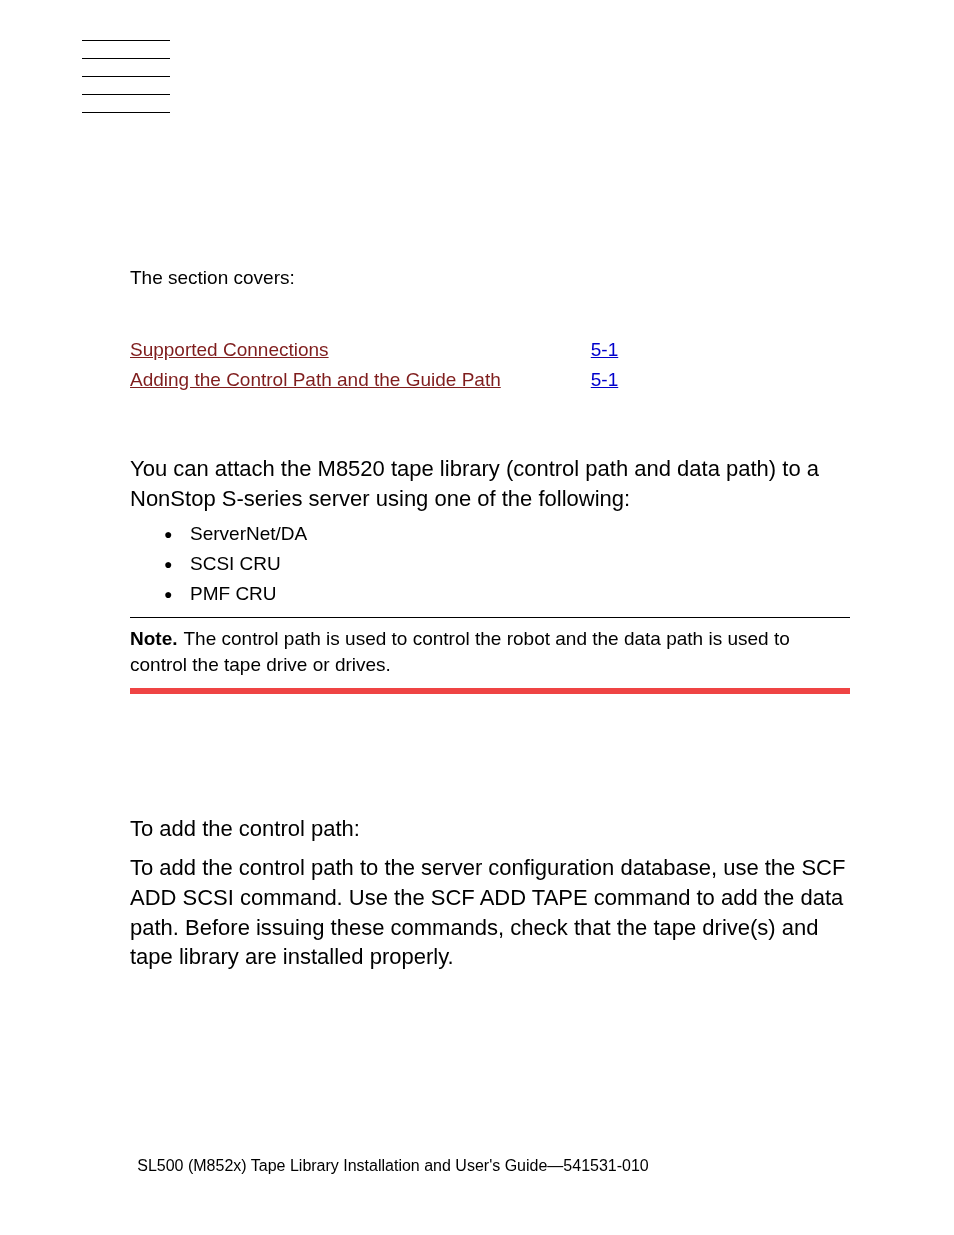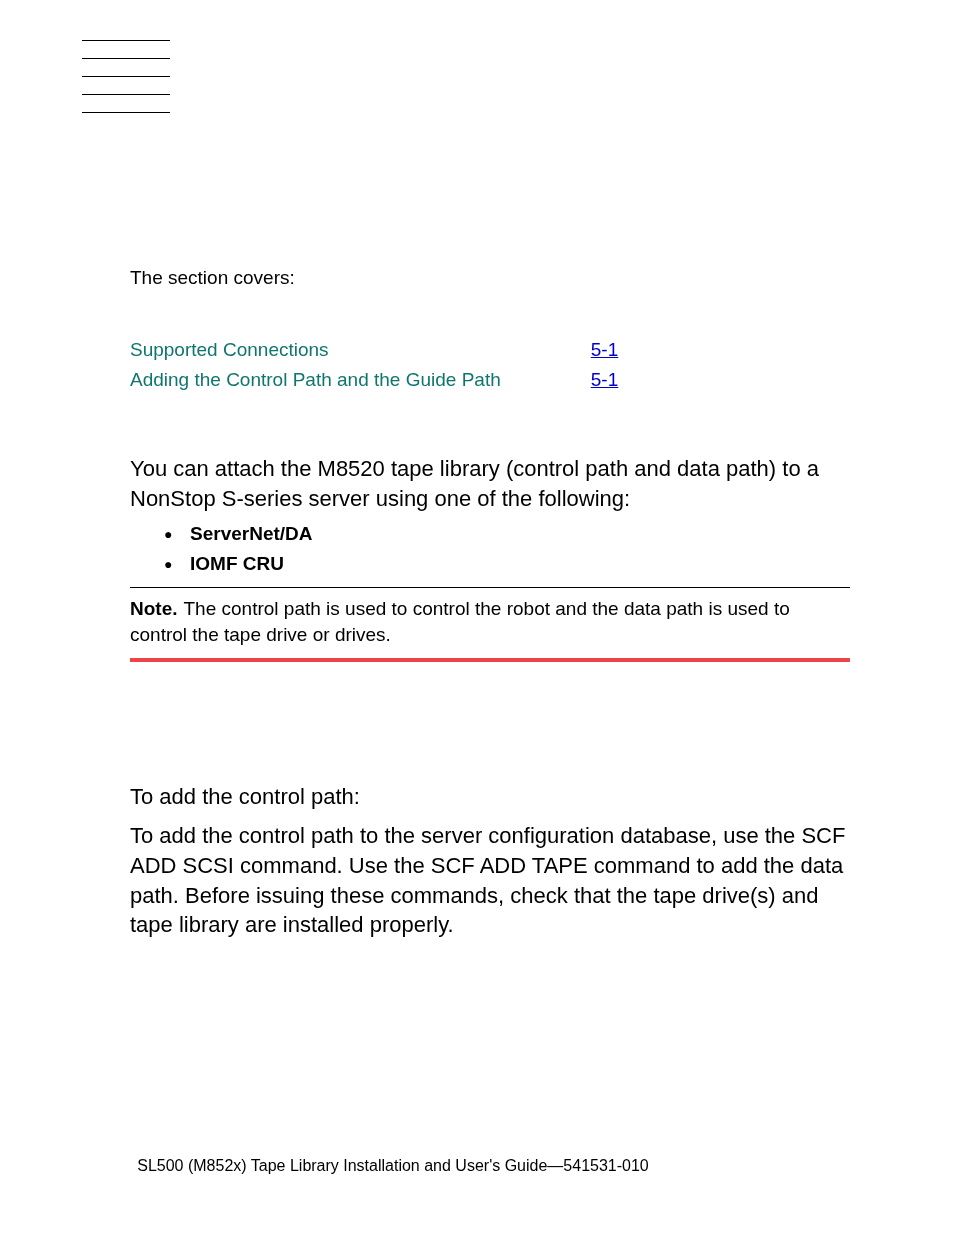--- a/index.html
+++ b/index.html
@@ -35,53 +35,53 @@
   .toc-table {
     border-collapse: collapse;
     margin-bottom: 55px;
   }
   .toc-row td {
     padding-bottom: 8px;
     font-size: 19px;
     vertical-align: top;
   }
   .toc-row .link {
-    color: #0f766e;
+    color: #7f1d1d;
+    text-decoration: underline;
     padding-right: 90px;
   }
   .toc-row .pagenum {
     color: #0000cc;
     text-decoration: underline;
   }
   .para {
     font-size: 22px;
     line-height: 1.35;
     margin-bottom: 10px;
   }
   .bullet-list {
     list-style: none;
     padding-left: 60px;
     margin: 4px 0 12px 0;
   }
   .bullet-list li {
     font-size: 19px;
     margin: 8px 0;
     position: relative;
-    font-weight: bold;
   }
   .bullet-list li::before {
     content: "●";
     position: absolute;
     left: -26px;
     font-size: 14px;
     top: 3px;
   }
   .note-block {
     border-top: 1px solid #000;
-    border-bottom: 4px solid #ef4444;
+    border-bottom: 6px solid #ef4444;
     padding: 8px 0 10px 0;
     margin-bottom: 120px;
     font-size: 19px;
     line-height: 1.35;
   }
   .note-label {
     font-weight: bold;
     padding-right: 6px;
   }
   .footer {
@@ -118,21 +118,22 @@
       <td><span class="link">Adding the Control Path and the Guide Path</span></td>
       <td><span class="pagenum">5-1</span></td>
     </tr>
   </tbody>
     </table>
 
   <p class="para">You can attach the M8520 tape library (control path and data path) to a NonStop S-series server using one of the following:</p>
 
   <ul class="bullet-list">
     <li>ServerNet/DA</li>
-    <li>IOMF CRU</li>
+    <li>SCSI CRU</li>
+    <li>PMF CRU</li>
   </ul>
 
   <div class="note-block">
     <span class="note-label">Note.</span><span>The control path is used to control the robot and the data path is used to control the tape drive or drives.</span>
   </div>
 
   <p class="para" style="margin-top:18px;">To add the control path:</p>
   <p class="para">To add the control path to the server configuration database, use the SCF ADD SCSI command. Use the SCF ADD TAPE command to add the data path. Before issuing these commands, check that the tape drive(s) and tape library are installed properly.</p>
 </div>
 

